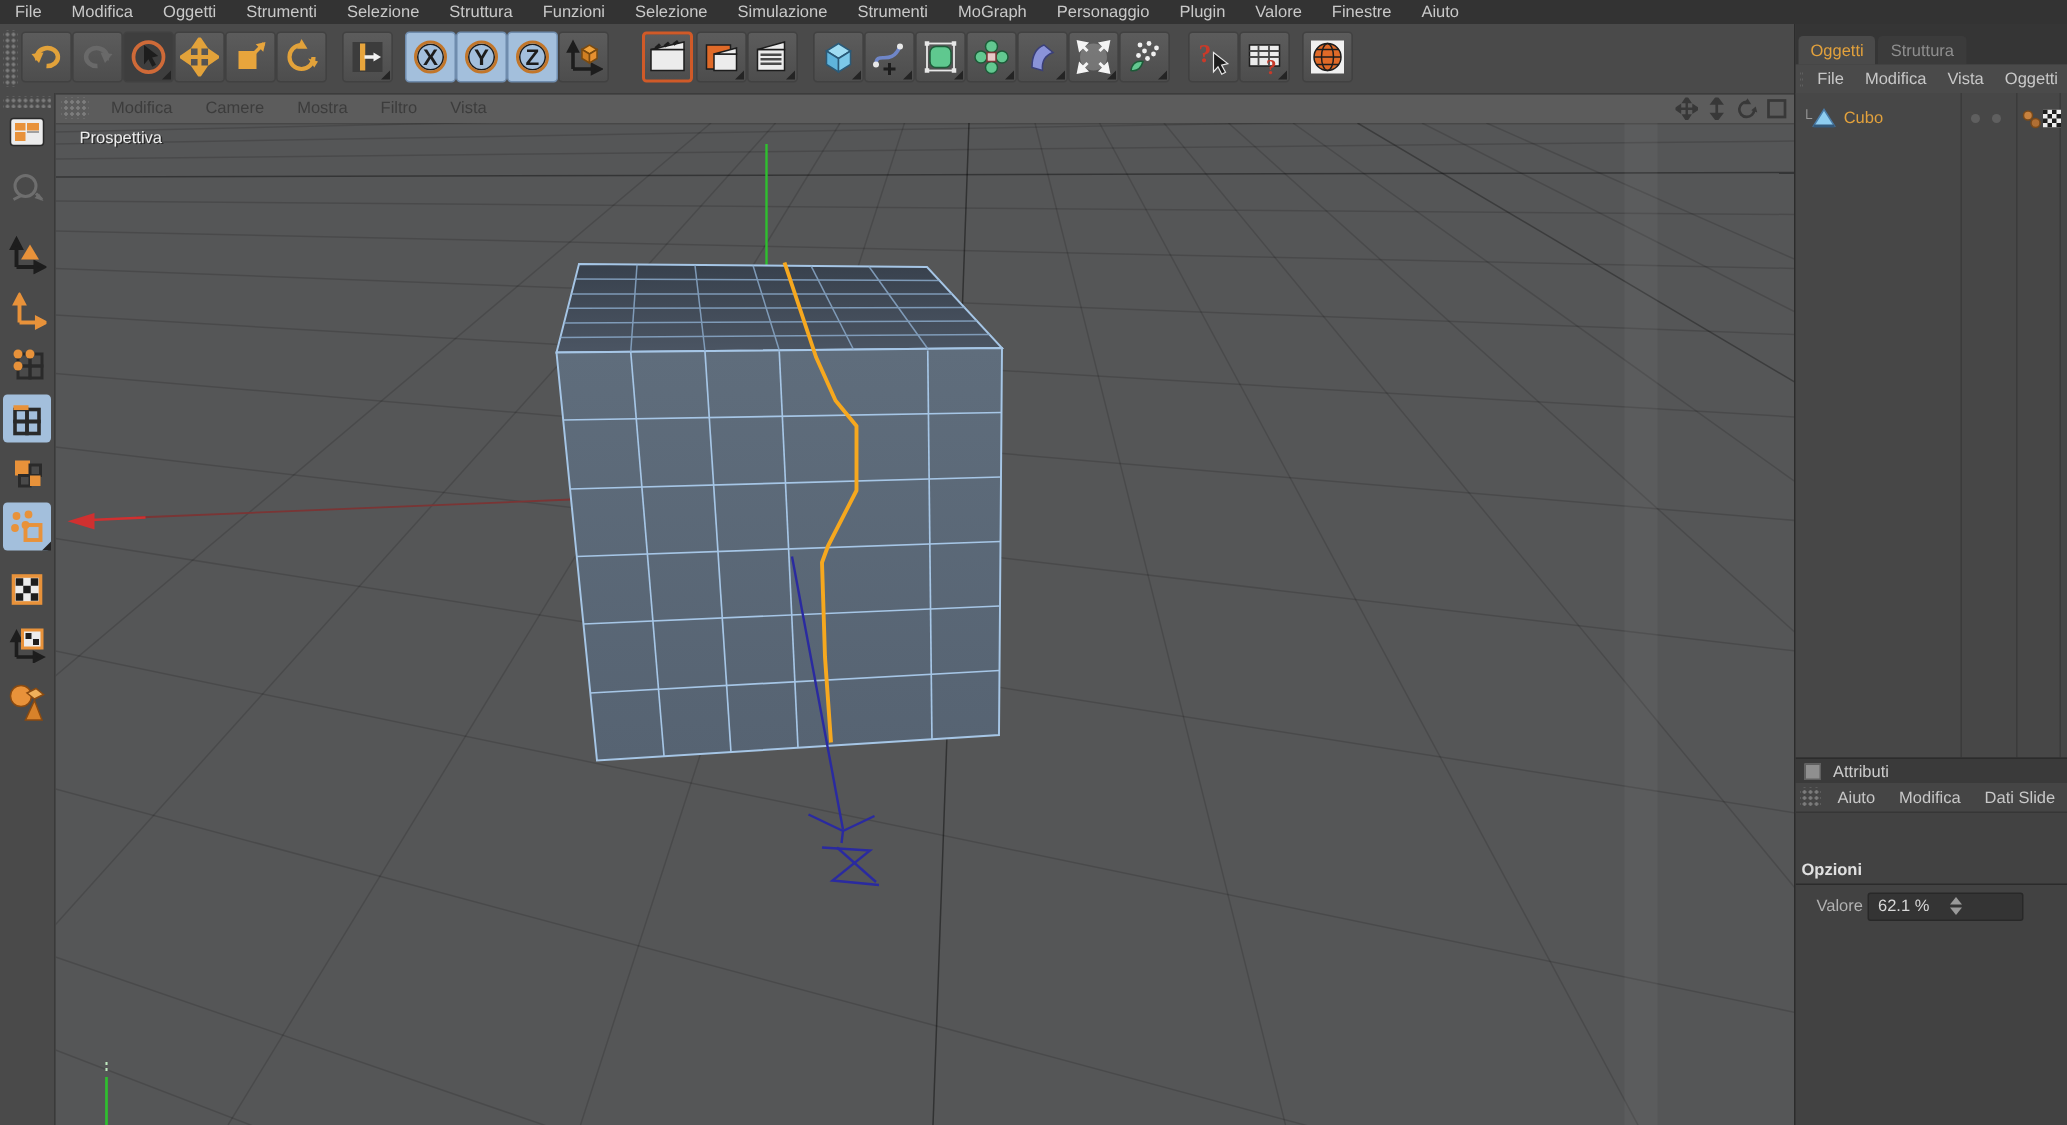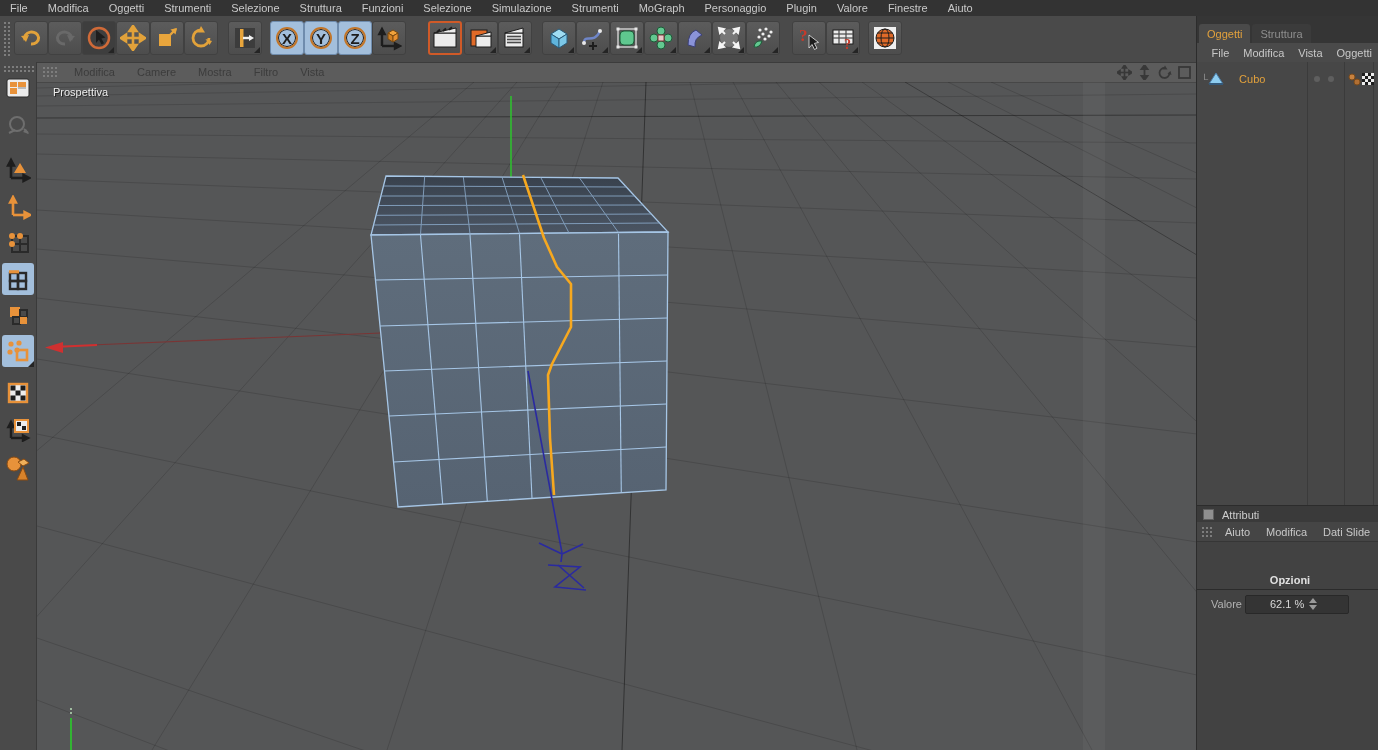--- a/index.html
+++ b/index.html
@@ -55,40 +55,40 @@
   .rtab.on{background:#4a4a4a;color:#e2a13c;}
   .rtab.off{background:#3b3b3b;color:#8e8e8e;}
   #ommenu{position:absolute;left:0;top:27px;width:182px;height:19px;background:#4a4a4a;
           display:flex;align-items:center;color:#c8c8c8;border-bottom:1px solid #3c3c3c;}
   #ommenu .omgrip{width:14px;height:13px;margin:0 3px;}
   #ommenu .mi{padding:0 7px;white-space:nowrap;}
   #ombody{position:absolute;left:0;top:46px;width:182px;height:443px;background:#474747;}
   .omsep{position:absolute;top:0;width:1px;height:443px;background:#3b3b3b;}
   #omrow{position:absolute;left:0;top:8px;width:182px;height:18px;display:flex;align-items:center;}
   #omtree{color:#9a9a9a;margin-left:4px;font-size:10px;}
-  #omname{color:#e2a13c;margin-left:15px;}
+  #omname{color:#e2a13c;margin-left:5px;}
   .vdot{position:absolute;width:6px;height:6px;border-radius:50%;background:#5f5f5f;top:14px;}
   
   #amtitle{position:absolute;left:0;top:489px;width:182px;height:17px;background:#3a3a3a;
            display:flex;align-items:center;color:#cdcdcd;border-top:1px solid #2c2c2c;}
   #amtitle .sq{width:9px;height:9px;background:#8f8f8f;border:1px solid #5f5f5f;margin:0 8px 0 6px;}
   #ammenu{position:absolute;left:0;top:506px;width:182px;height:19px;background:#454545;
           display:flex;align-items:center;color:#c8c8c8;border-bottom:1px solid #363636;}
   #ammenu .amgrip{width:14px;height:13px;margin:0 3px;}
   #ammenu .mi{padding:0 8px;white-space:nowrap;}
   #amtool{position:absolute;left:0;top:525px;width:182px;height:25px;background:#3d3d3d;
           display:flex;align-items:center;color:#c2c2c2;border-bottom:1px solid #333;}
   #amtool span{margin-left:10px;}
   #amsection{position:absolute;left:0;top:558px;width:182px;height:16px;color:#e0e0e0;
-             font-weight:bold;border-bottom:1px solid #2b2b2b;padding-left:4px;box-sizing:border-box;text-align:center;}
+             font-weight:bold;border-bottom:1px solid #2b2b2b;padding-left:4px;box-sizing:border-box;}
   #amfield{position:absolute;left:0;top:578px;width:218px;height:20px;display:flex;align-items:center;}
   #amfield .flabel{color:#b2b2b2;width:34px;margin-left:14px;}
   #valbox{width:102px;height:17px;background:#343434;border:1px solid #282828;border-radius:2px;
           display:flex;align-items:center;color:#d8d8d8;}
-  #valbox span{flex:1;padding-left:24px;}
+  #valbox span{flex:1;padding-left:6px;}
   svg{display:block;}
 </style>
 </head>
 <body>
 
 <div id="menubar">
   <span class="mi">File</span>
   <span class="mi">Modifica</span>
   <span class="mi">Oggetti</span>
   <span class="mi">Strumenti</span>

